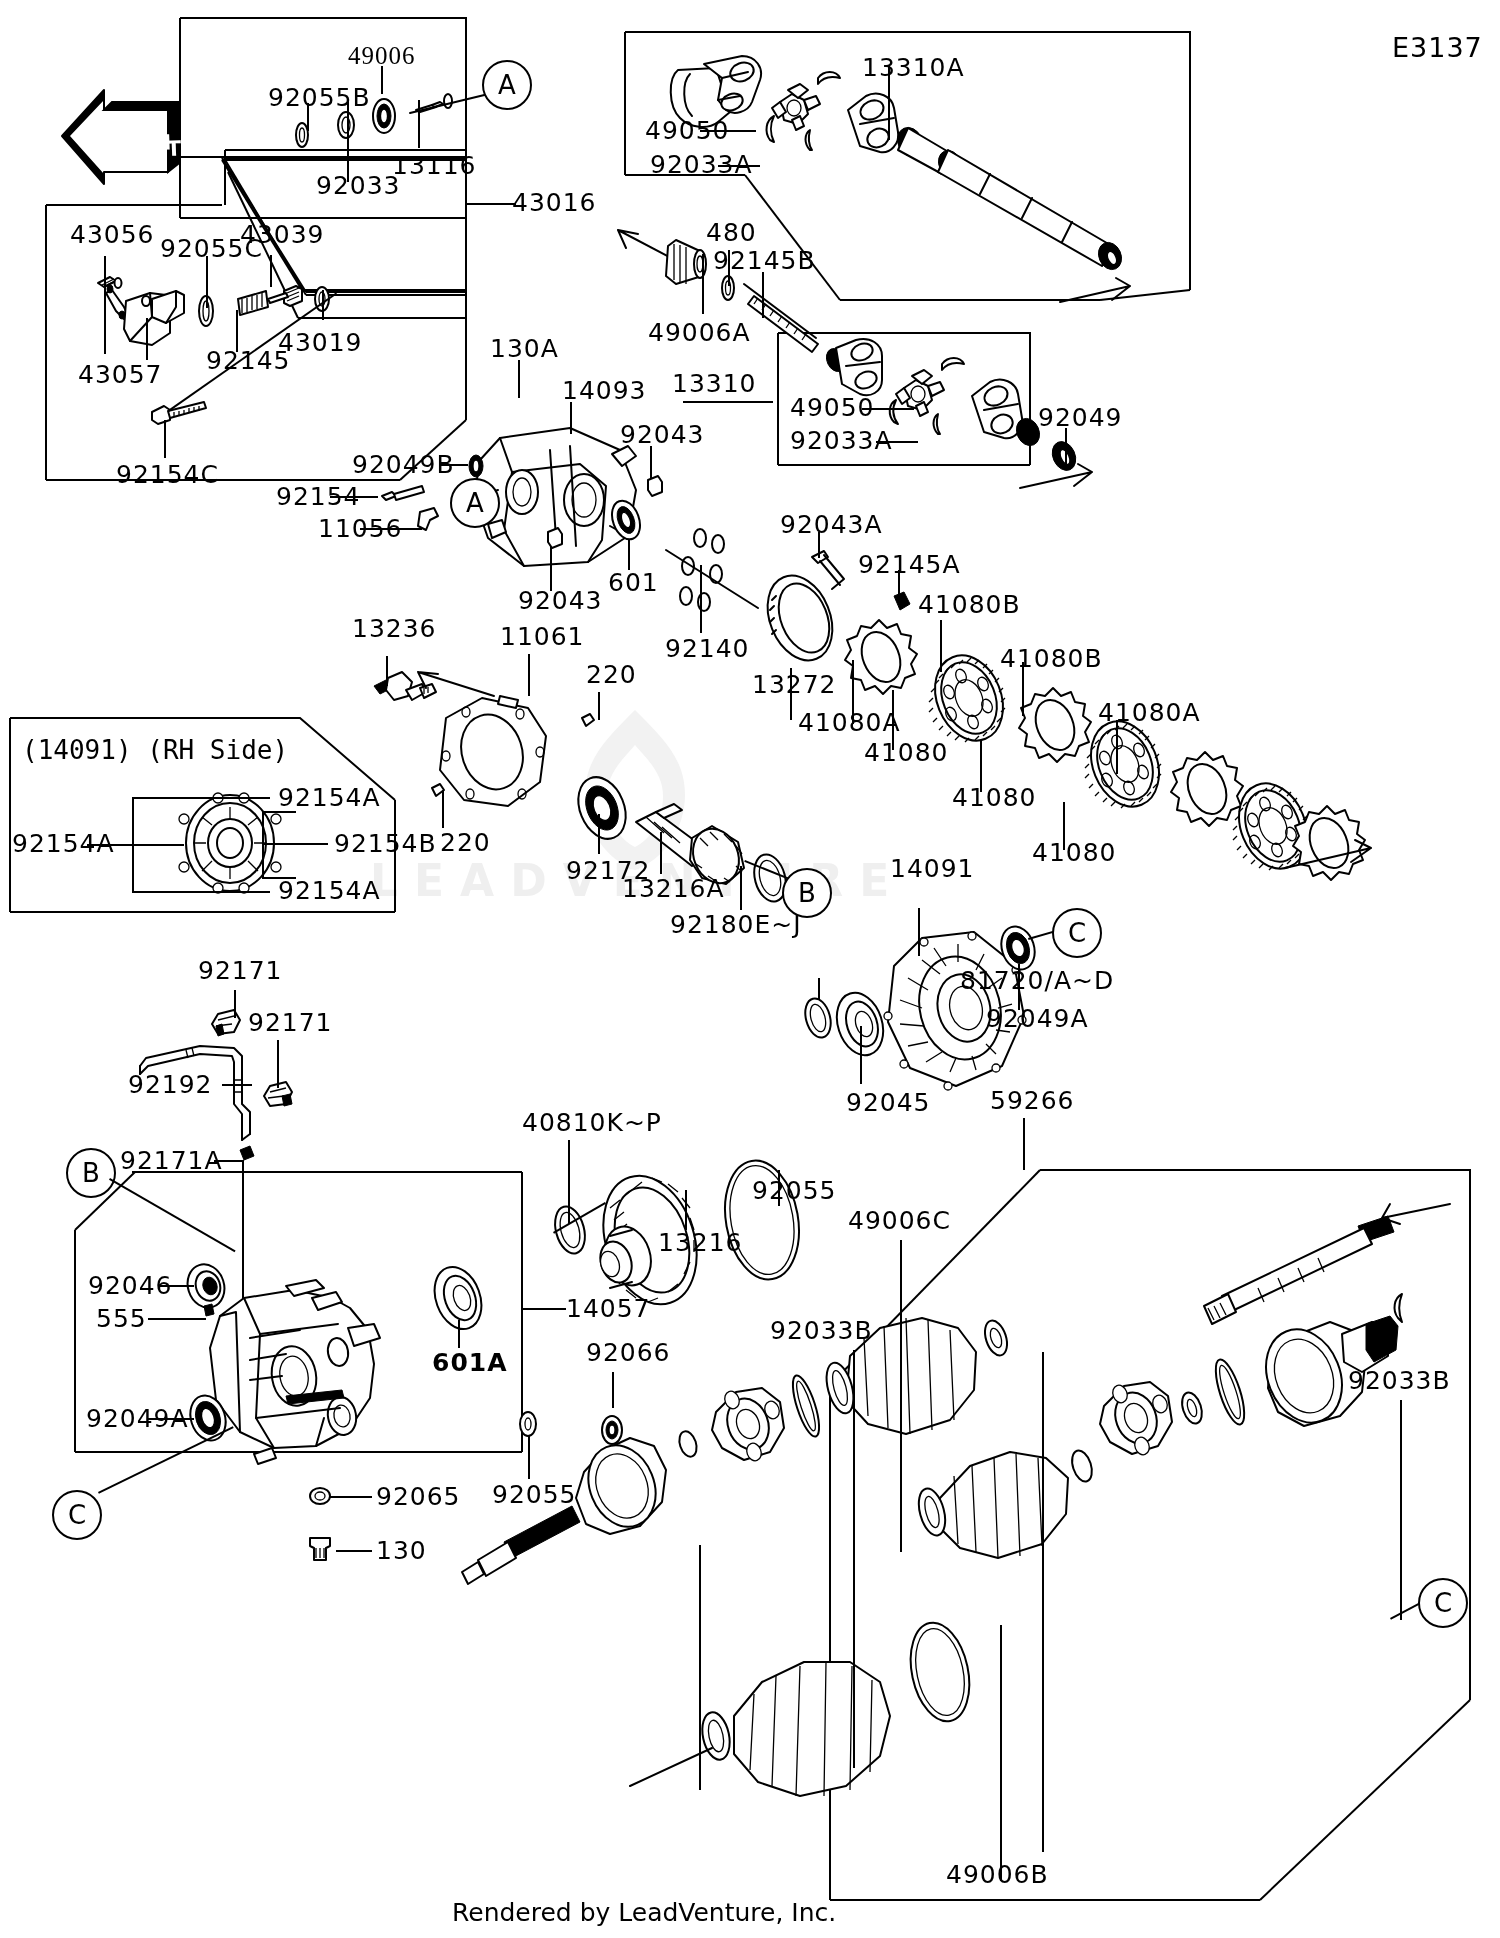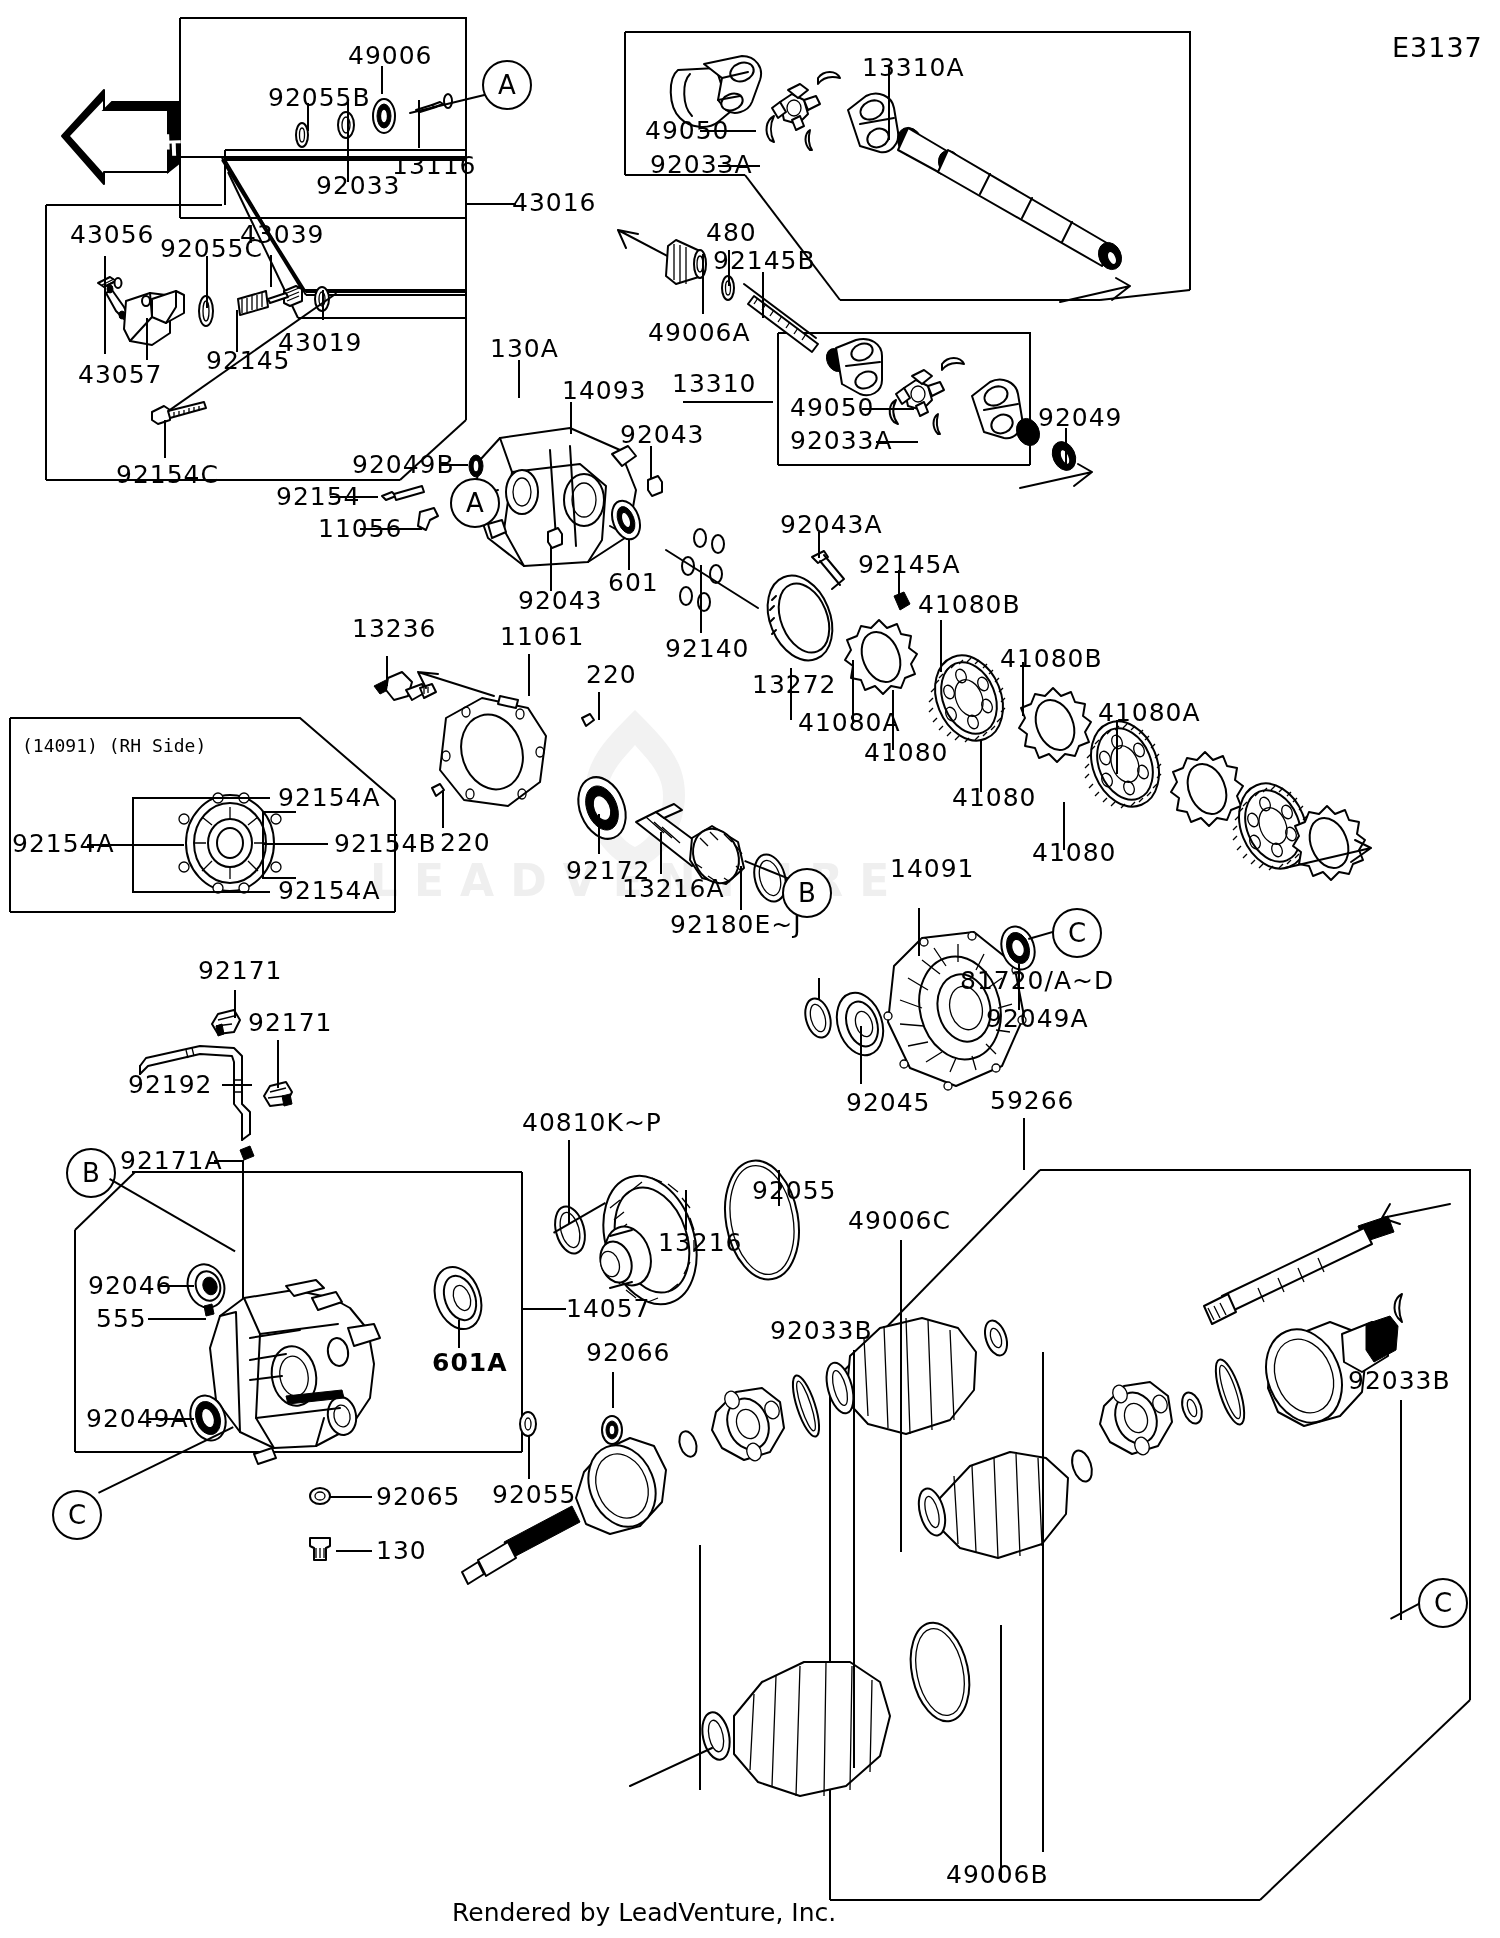--- a/index.html
+++ b/index.html
@@ -79,21 +79,21 @@
   #sheet-code{
     position:absolute;
     font-family:"DejaVu Sans",sans-serif;
     font-size:27px;
     letter-spacing:1px;
     color:#000;
   }
   #rhside-caption{
     position:absolute;
     font-family:"DejaVu Sans Mono","DejaVu Sans",monospace;
-    font-size:18px;
+    font-size:26px;
     color:#000;
     white-space:pre;
   }
 </style>
 </head>
 <body>
 
 <div id="sheet">
 
   <div class="wm" style="left:370px;top:855px;">LEADVENTURE</div>
@@ -275,21 +275,21 @@
     </svg>
   </div>
 
   <div class="ln v" style="left:307px;top:103px;height:28px;"></div>
   <div class="ln v" style="left:347px;top:100px;height:82px;"></div>
   <div class="ln v" style="left:381px;top:66px;height:28px;"></div>
   <div class="ln v" style="left:418px;top:100px;height:48px;"></div>
   <div class="ln h" style="left:466px;top:203px;width:50px;"></div>
 
   <div class="lbl" style="left:268px;top:85px;">92055B</div>
-  <div class="lbl" style="left:348px;top:43px;">49006</div>
+  <div class="lbl" style="left:348px;top:43px;font-family:Liberation Serif, serif;">49006</div>
   <div class="lbl" style="left:316px;top:173px;">92033</div>
   <div class="lbl" style="left:392px;top:153px;">13116</div>
   <div class="lbl" style="left:512px;top:190px;">43016</div>
 
   <div class="ref" style="left:482px;top:60px;">A</div>
 
   <div class="art" style="left:90px;top:255px;width:250px;height:110px;">
     <svg viewBox="0 0 250 110" width="250" height="110">
 
       <path class="stf" d="M8,28 L20,22 L26,26 L14,32 Z"></path>

